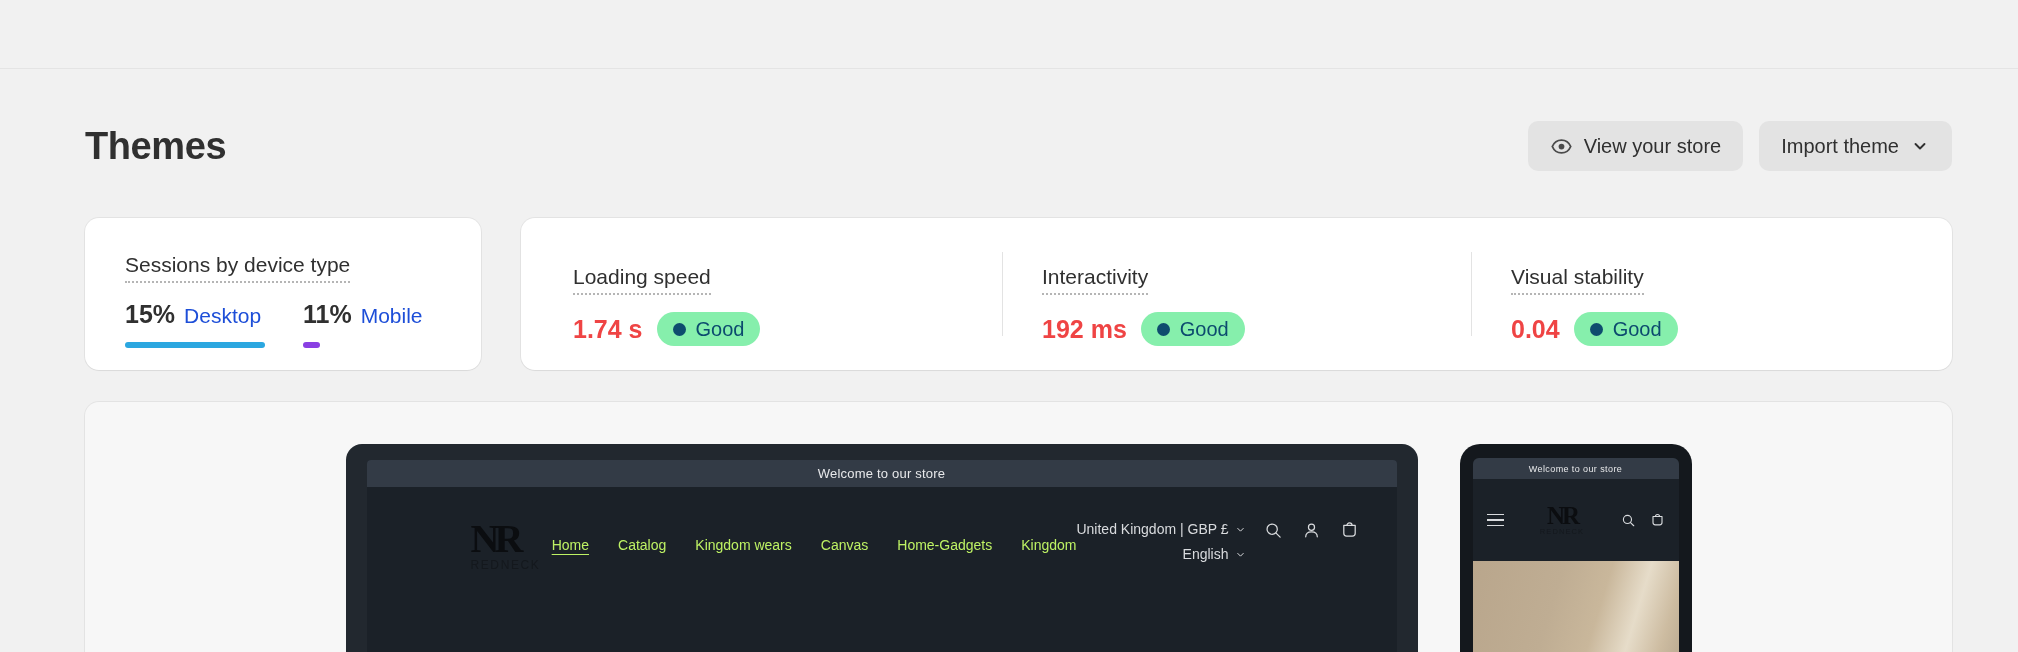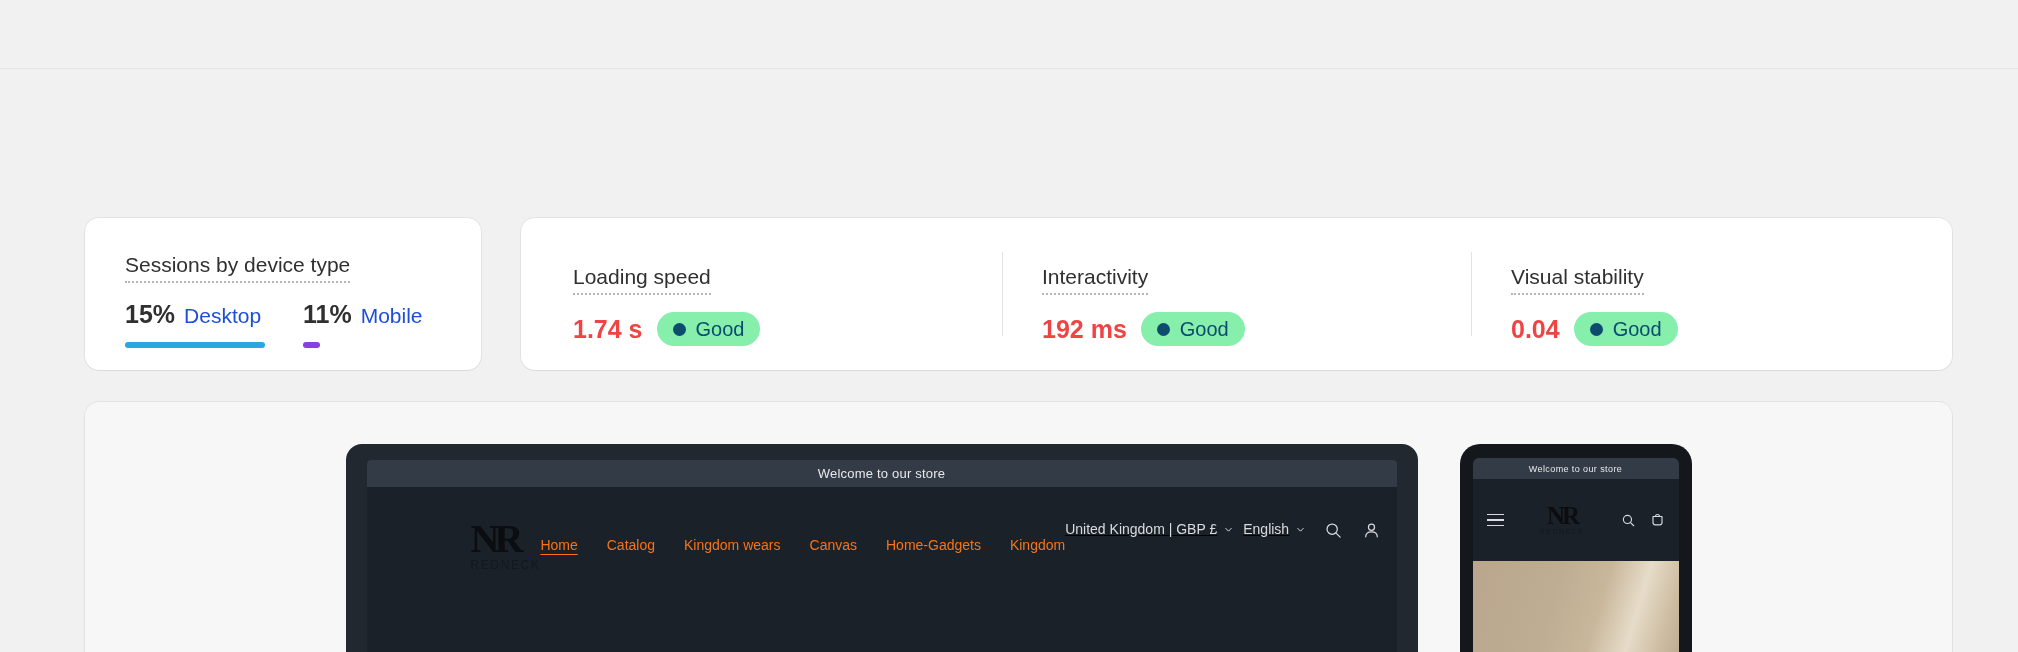--- a/index.html
+++ b/index.html
@@ -118,26 +118,26 @@
     letter-spacing: -5px; font-family: "Liberation Serif", serif;
   }
   .brand-name {
     font-size: 12px; color: #14181D; letter-spacing: 1.6px; margin-top: 1px;
     font-family: "Liberation Sans", sans-serif;
   }
   .storemenu {
     display: flex; align-items: center; gap: 29px; padding-top: 16px; flex: 1;
   }
   .storemenu a {
-    font-size: 14px; color: #f97316; text-decoration: none; white-space: nowrap;
+    font-size: 14px; color: #bef264; text-decoration: none; white-space: nowrap;
   }
   .storemenu a.active { text-decoration: underline; text-underline-offset: 4px; }
   .selector { display: inline-flex; align-items: center; gap: 6px; font-size: 14px; color: #D9DBDE; white-space: nowrap; }
   .store-icons { display: flex; align-items: center; gap: 19px; margin-left: 18px; }
-  .sel-group { display:flex; flex-direction:row; gap: 9px; text-decoration: underline; }
+  .sel-group { display:flex; flex-direction:column; align-items:flex-end; gap: 9px; }
   .right-wrap { display:flex; align-items:flex-start; }
 
   
   .mobile {
     width: 232px; height: 330px; background: #14181D;
     border-radius: 20px 20px 0 0; padding: 14px 13px 0 13px;
   }
   .mobile-screen {
     width: 100%; height: 100%; background: #1B2128;
     border-radius: 6px 6px 0 0; overflow: hidden;
@@ -166,20 +166,44 @@
   .hamburger span { display:block; width: 17px; height: 1.6px; background: #D9DBDE; }
 </style>
 </head>
 <body>
 
 <div class="page">
 
   <div class="topbar-strip"></div>
   <div class="topbar-divider"></div>
 
+  <div class="header">
+    <div class="page-title">Themes</div>
+
+    <div class="header-actions">
+      <button class="btn">
+        <span class="icon">
+          <svg width="23" height="23" viewBox="0 0 20 20" fill="none">
+            <path d="M10 4.4c-3.6 0-6.6 2.3-8 5.6 1.4 3.3 4.4 5.6 8 5.6s6.6-2.3 8-5.6c-1.4-3.3-4.4-5.6-8-5.6z" stroke="#4A4A4A" stroke-width="1.6" fill="none"></path>
+            <circle cx="10" cy="10" r="2.5" fill="#4A4A4A"></circle>
+          </svg>
+        </span>
+        <span>View your store</span>
+      </button>
+
+      <button class="btn">
+        <span>Import theme</span>
+        <span class="icon">
+          <svg width="20" height="20" viewBox="0 0 20 20" fill="none">
+            <path d="M5.5 8l4.5 4.5L14.5 8" stroke="#303030" stroke-width="1.9" stroke-linecap="round" stroke-linejoin="round"></path>
+          </svg>
+        </span>
+      </button>
+    </div>
+  </div>
 
   <div class="metrics">
 
     <div class="card card-sessions">
       <div class="metric-label">Sessions by device type</div>
       <div class="sessions-row">
 
         <div class="session-item">
           <div class="session-head">
             <span class="session-pct">15%</span>

